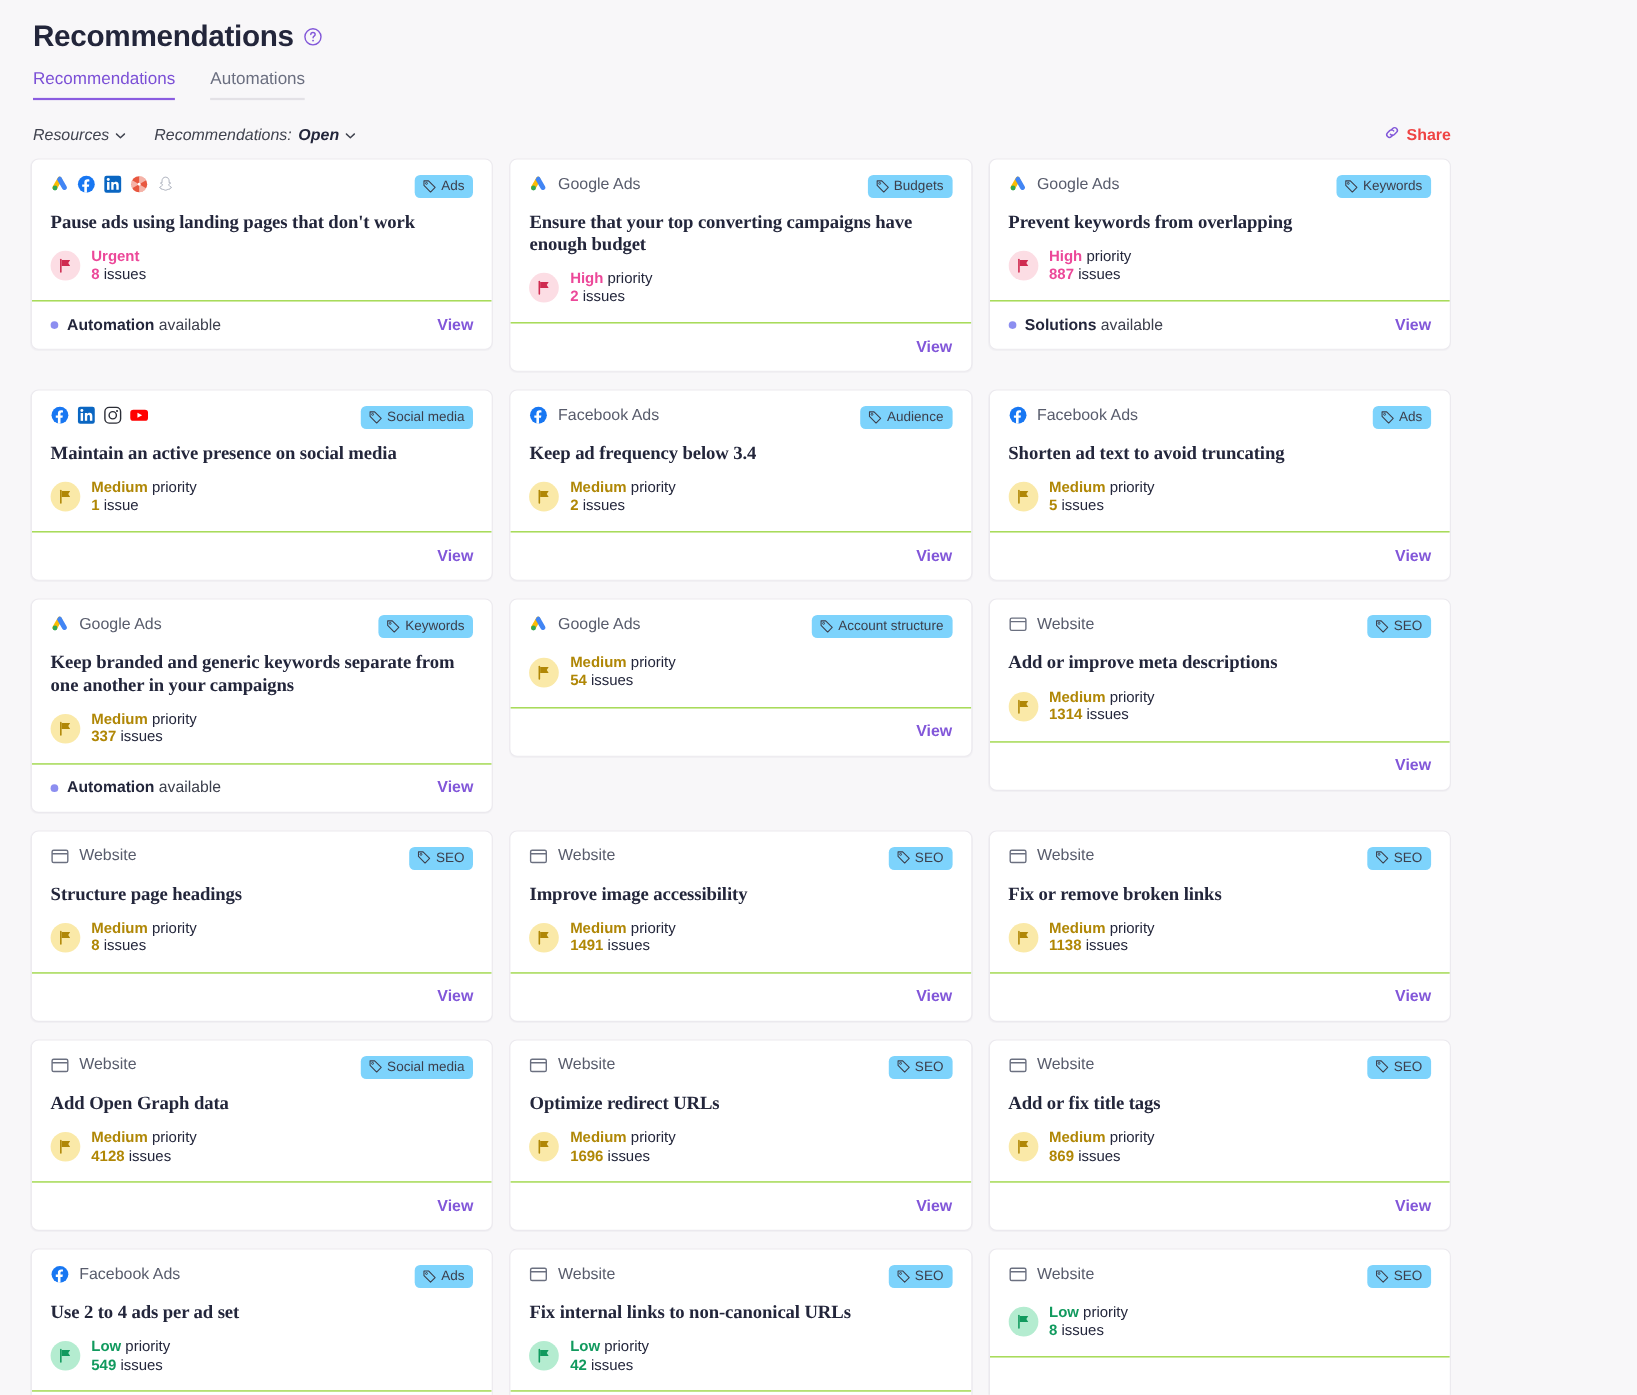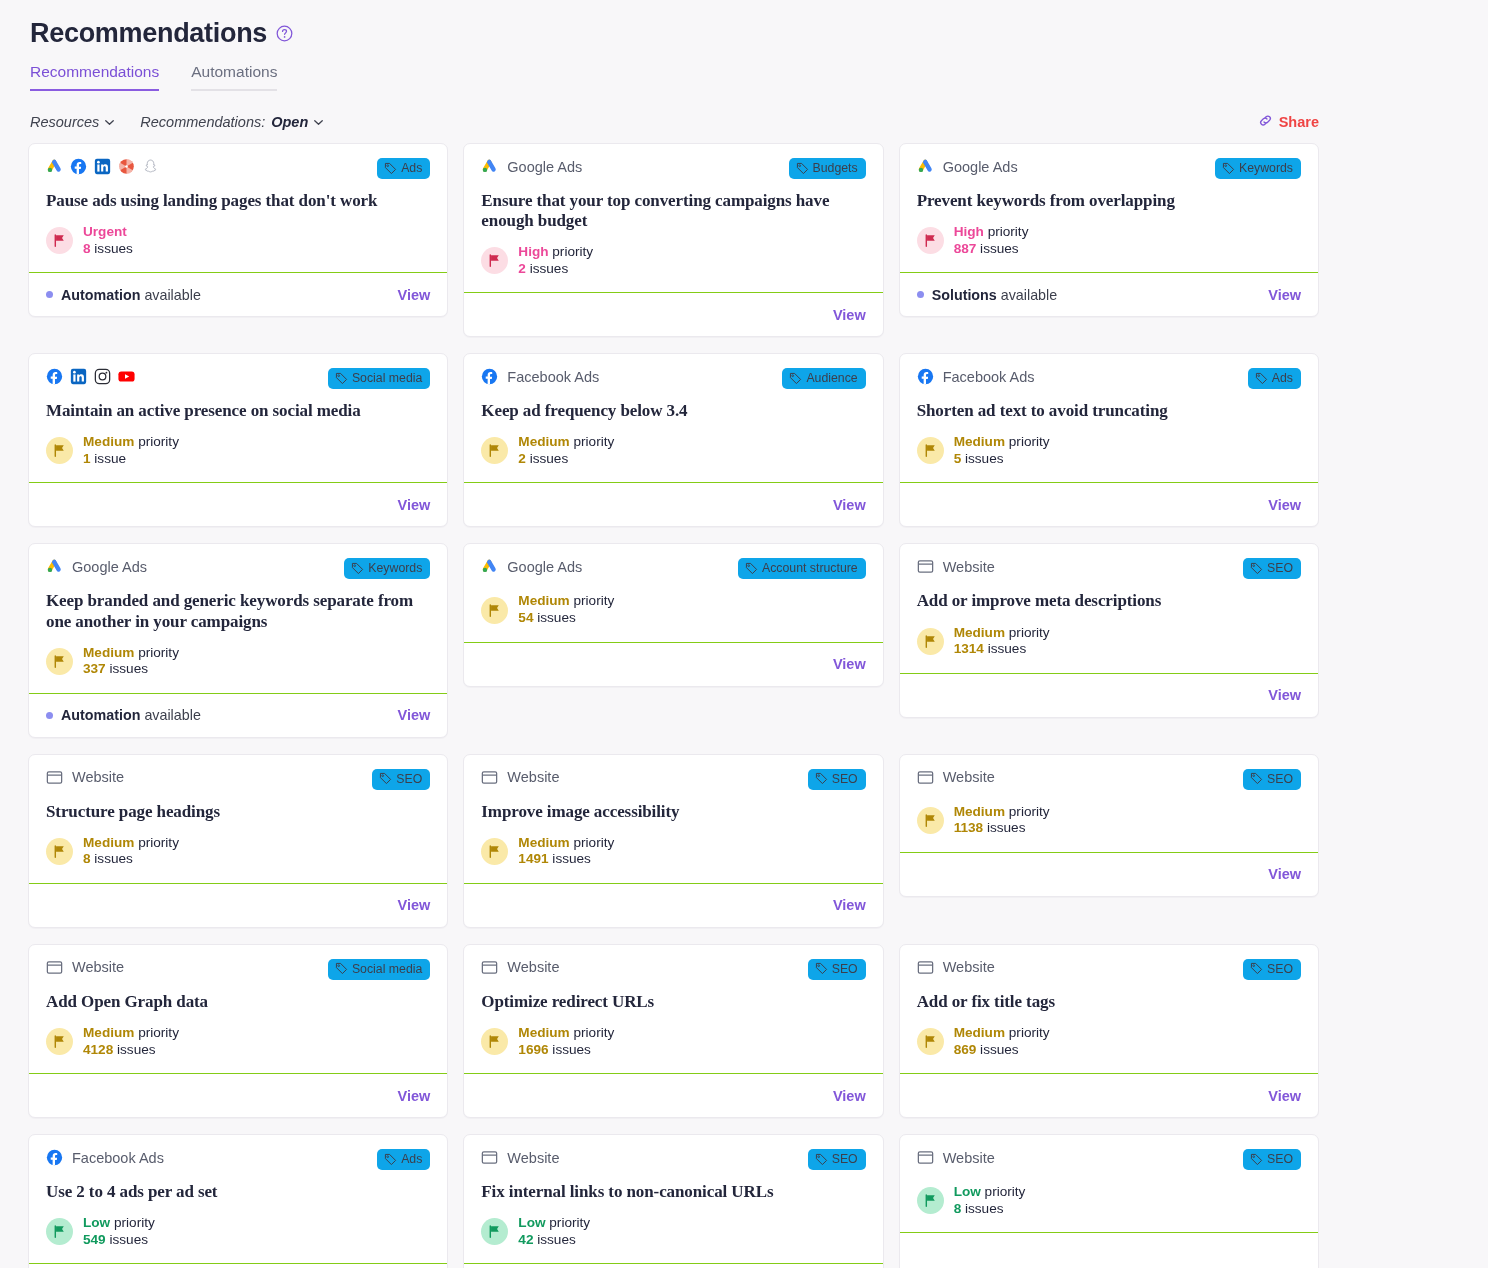--- a/index.html
+++ b/index.html
@@ -85,21 +85,21 @@
 
   .card-top { display: flex; align-items: flex-start; min-height: 22px; }
   .sources { display: flex; align-items: center; gap: 7px; }
   .source-name {
     font-size: 14.5px;
     color: #585c6c;
     margin-left: 2px;
   }
   .tag {
     margin-left: auto;
-    background: #0ea5e9;
+    background: #7dd3fc;
     color: #3c3f4c;
     font-size: 12.3px;
     border-radius: 5px;
     padding: 3px 8px 4px 7px;
     display: flex;
     align-items: center;
     gap: 4px;
     white-space: nowrap;
   }
 
@@ -724,20 +724,21 @@
             <div class="tag">
               <span>
                 <svg class="ico" width="13" height="13" viewBox="0 0 20 20">
                   <path d="M2.2 2.2h6.4l9.2 9.2-6.4 6.4-9.2-9.2z" fill="none" stroke="#3c3f4c" stroke-width="1.5" stroke-linejoin="round"></path>
                   <circle cx="5.7" cy="5.7" r="1.35" fill="none" stroke="#3c3f4c" stroke-width="1.3"></circle>
                 </svg>
               </span>
               <span>SEO</span>
             </div>
           </div>
+          <div class="card-title">Fix or remove broken links</div>
           <div class="prio-row">
             <span class="flag-badge medium">
               <svg class="ico" width="15" height="15" viewBox="0 0 20 20" style="color: rgb(176, 135, 6);">
                 <path d="M4.4 2.6v15" stroke="currentColor" stroke-width="1.9" stroke-linecap="round"></path>
                 <path d="M5.4 3.1h10.3l-2.3 3.6 2.3 3.6H5.4z" fill="currentColor"></path>
               </svg>
             </span>
             <div class="prio-text">
               <div><span class="lvl medium">Medium</span><span> priority</span></div>
               <div><span class="num medium">1138</span><span> issues</span></div>

